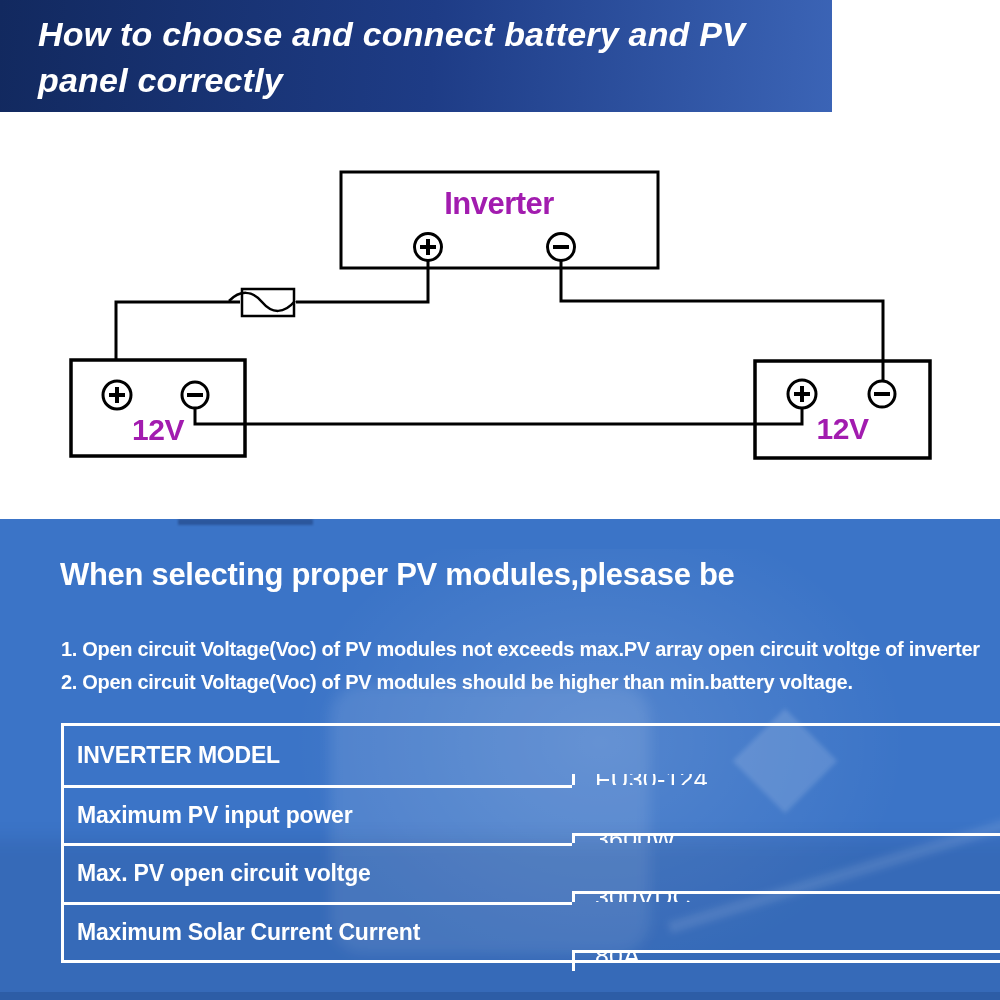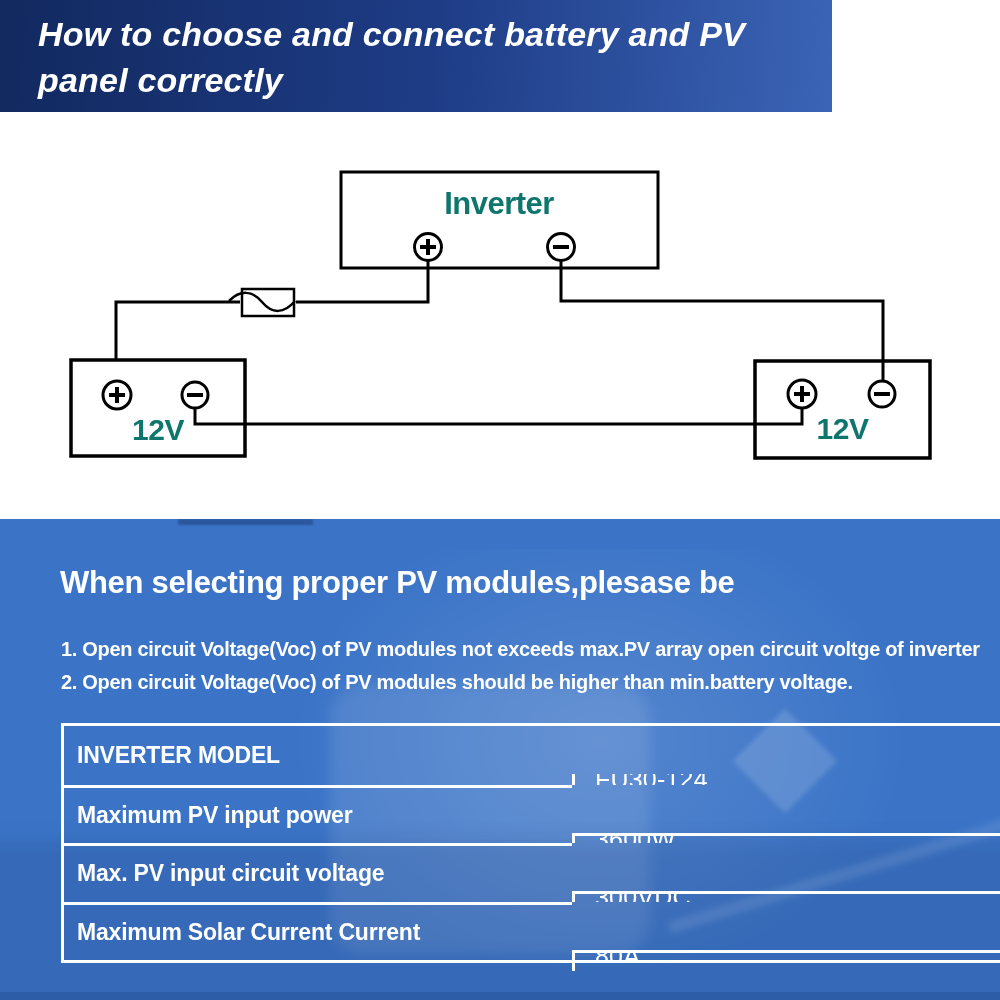--- a/index.html
+++ b/index.html
@@ -14,21 +14,21 @@
     padding:11px 0 0 38px;
   }
   .header .title-line {
     color:#ffffff; font-size:34px; font-weight:700; font-style:italic;
     line-height:46px; letter-spacing:0.2px; white-space:nowrap;
   }
 
   
   .diagram { position:absolute; left:0; top:112px; width:1000px; height:407px; background:#ffffff; }
   .diagram svg { position:absolute; left:0; top:0; width:1000px; height:407px; }
-  .dlabel { position:absolute; color:#0f766e; font-weight:700; text-align:center; letter-spacing:-0.5px; }
+  .dlabel { position:absolute; color:#a21caf; font-weight:700; text-align:center; letter-spacing:-0.5px; }
   .inverter-label { left:341px; top:74px;  width:316px; font-size:31px; }
   .battery-left-label  { left:71px;  top:301px; width:174px; font-size:30px; }
   .battery-right-label { left:755px; top:300px; width:175px; font-size:30px; }
 
   
   .info {
     position:absolute; left:0; top:519px; width:1000px; height:481px;
     background:#3b74c7; overflow:hidden; color:#ffffff;
   }
   
@@ -38,21 +38,21 @@
   .g-rv-cab { left:330px; top:165px; width:320px; height:270px; border-radius:34px;
     background:rgba(255,255,255,0.10); filter:blur(7px); }
   .g-ground { left:-40px; top:320px; width:1120px; height:200px;
     background:rgba(8,20,60,0.10); filter:blur(9px); }
   .g-diamond { left:748px; top:205px; width:74px; height:74px;
     background:rgba(255,255,255,0.14); transform:rotate(45deg); filter:blur(2px); }
   .g-stripe { left:660px; top:340px; width:430px; height:12px;
     background:rgba(255,255,255,0.10); transform:rotate(-17deg); filter:blur(3px); }
   .g-roofbar { left:178px; top:0; width:135px; height:6px; background:rgba(8,20,60,0.30); filter:blur(1px); }
 
-  .info-heading { position:absolute; left:60px; top:44px; }
+  .info-heading { position:absolute; left:60px; top:36px; }
   .info-heading .h-line {
     font-size:31px; font-weight:700; line-height:40px; letter-spacing:-0.3px; white-space:nowrap;
   }
   .note {
     position:absolute; left:61px; width:1400px; white-space:nowrap;
     font-size:20px; font-weight:700; letter-spacing:-0.3px;
   }
   .note-1 { top:119px; }
   .note-2 { top:152px; }
 
@@ -148,21 +148,21 @@
     <div class="note note-1">1. Open circuit Voltage(Voc) of PV modules not exceeds max.PV array open circuit voltge of inverter</div>
     <div class="note note-2">2. Open circuit Voltage(Voc) of PV modules should be higher than min.battery voltage.</div>
 
     <div class="spec-table">
       <div class="cell lab">INVERTER MODEL</div>
       <div class="cell val">FU30-124</div>
 
       <div class="cell lab rowline">Maximum PV input power</div>
       <div class="cell val rowline">3600W</div>
 
-      <div class="cell lab rowline">Max. PV input circuit voltage</div>
+      <div class="cell lab rowline">Max. PV open circuit voltge</div>
       <div class="cell val rowline">300VDC</div>
 
       <div class="cell lab rowline">Maximum Solar Current Current</div>
       <div class="cell val rowline">80A</div>
     </div>
 
     <div class="bottom-strip"></div>
   </div>
 
 </div>

